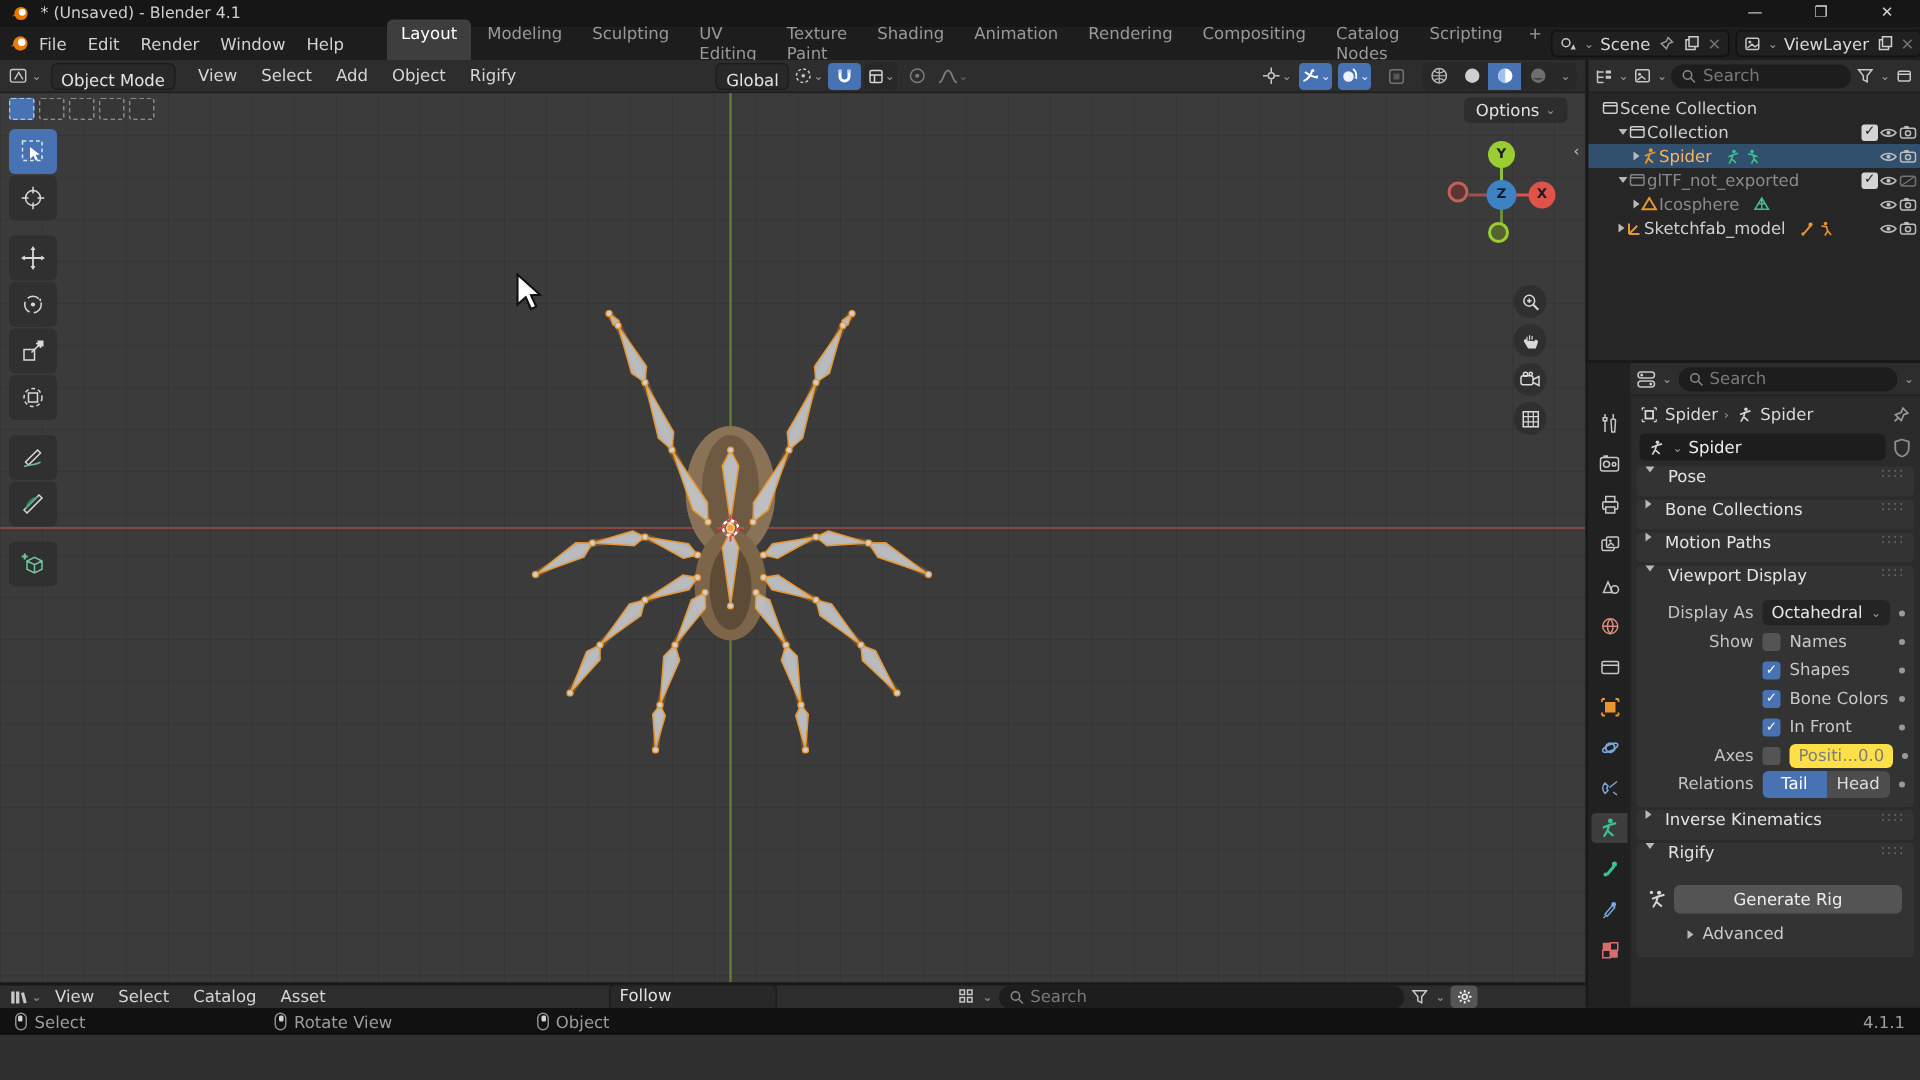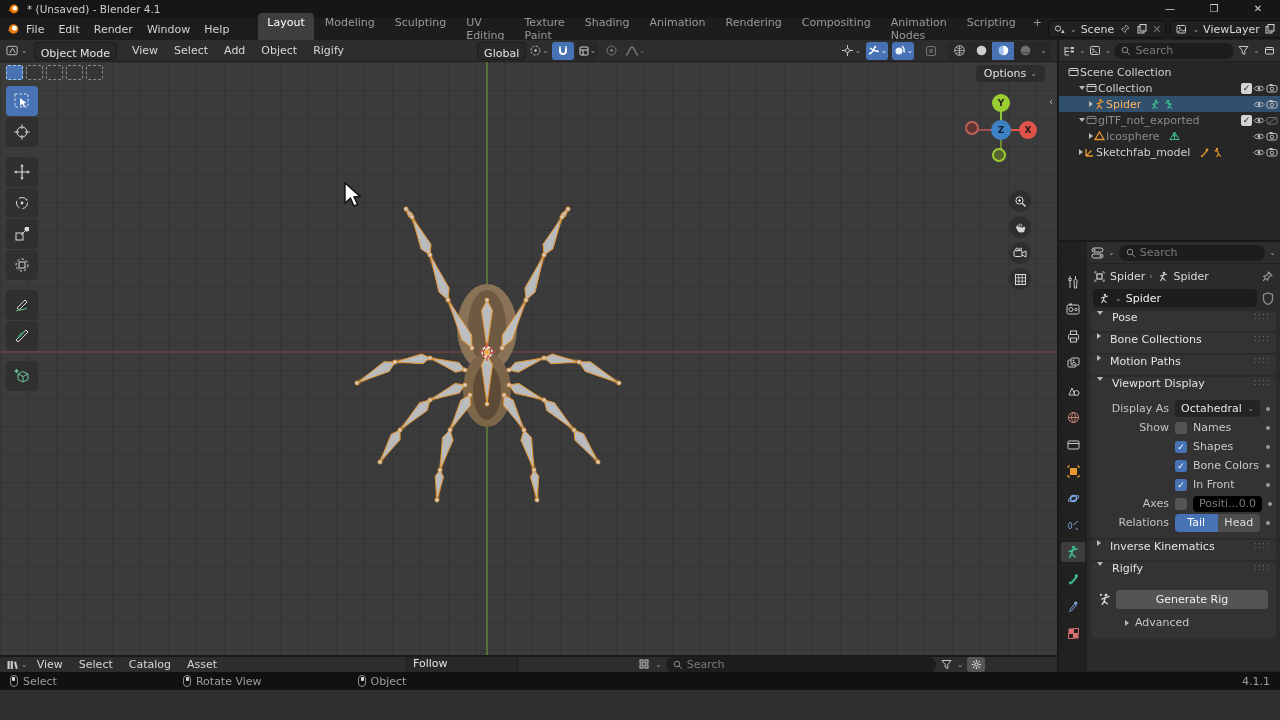--- a/index.html
+++ b/index.html
@@ -96,21 +96,21 @@
   .prow { display:flex; align-items:center; height:19px; gap:6px; }
   .plabel { width:72px; text-align:right; color:#c3c3c3; flex:none; }
   .dot { width:4px; height:4px; border-radius:50%; background:#9a9a9a; margin-left:auto; flex:none; }
   .btnpair { display:flex; flex:1; height:18px; border-radius:4px; overflow:hidden; }
   .btnpair .b { flex:1; display:flex; align-items:center; justify-content:center; background:#4d4d4d; color:#ddd; }
   .btnpair .b.on { background:#4772b3; color:#fff; }
   .dd { flex:1; display:flex; align-items:center; background:#242424; border-radius:4px; height:17px; padding:0 6px; color:#e6e6e6; gap:4px; }
   .dd .chev { margin-left:auto; }
   .cb { width:12px; height:12px; border-radius:2.5px; background:#545454; flex:none; display:flex; align-items:center; justify-content:center; font-size:9px; color:#fff; }
   .cb.on { background:#4772b3; }
-  .slider-dis { flex:1; height:16px; background:#000000; border-radius:4px; display:flex; align-items:center; justify-content:space-between; padding:0 6px; color:#7d7d7d; }
+  .slider-dis { flex:1; height:16px; background:#fde047; border-radius:4px; display:flex; align-items:center; justify-content:space-between; padding:0 6px; color:#7d7d7d; }
   #genrig { display:flex; align-items:center; gap:4px; margin:6px 2px 2px 2px; }
   #genrig .gbtn { flex:1; height:19px; background:#545454; border-radius:4px; display:flex; align-items:center; justify-content:center; color:#eee; }
 
   
   #abar { left:0; top:655px; width:1057px; height:17px; background:#2d2d2d; border-top:2px solid #191919; display:flex; align-items:center; padding:0 6px; gap:2px; }
   #statusbar { left:0; top:672px; width:1280px; height:18px; background:#111111; display:flex; align-items:center; padding:0 10px; color:#9d9d9d; gap:6px; }
   #deskstrip { left:0; top:690px; width:1280px; height:30px; background:#2f2f2f; }
   .hintgrp { display:flex; align-items:center; gap:5px; }
   .mouse { width:8px; height:12px; border:1px solid #8f8f8f; border-radius:4px; position:relative; }
   .mouse i { position:absolute; top:1px; width:2.5px; height:4px; background:#d6d6d6; border-radius:1px; }
@@ -155,21 +155,21 @@
     <div id="tabs">
       <span class="wtab active">Layout</span>
       <span class="wtab">Modeling</span>
       <span class="wtab">Sculpting</span>
       <span class="wtab">UV Editing</span>
       <span class="wtab">Texture Paint</span>
       <span class="wtab">Shading</span>
       <span class="wtab">Animation</span>
       <span class="wtab">Rendering</span>
       <span class="wtab">Compositing</span>
-      <span class="wtab">Animation Nodes</span>
+      <span class="wtab">Catalog Nodes</span>
       <span class="wtab">Scripting</span>
       <span class="wtab-add">+</span>
     </div>
     <div id="scene-group">
       <div class="pill">
         <span class="mini-ic">
             <svg width="11" height="11" viewBox="0 0 11 11">
               <circle cx="4" cy="4.5" r="2.6" fill="none" stroke="#c8c8c8"></circle>
               <path d="M7 9 L9 5.5 L10.5 9 Z" fill="#c8c8c8"></path>
             </svg>

